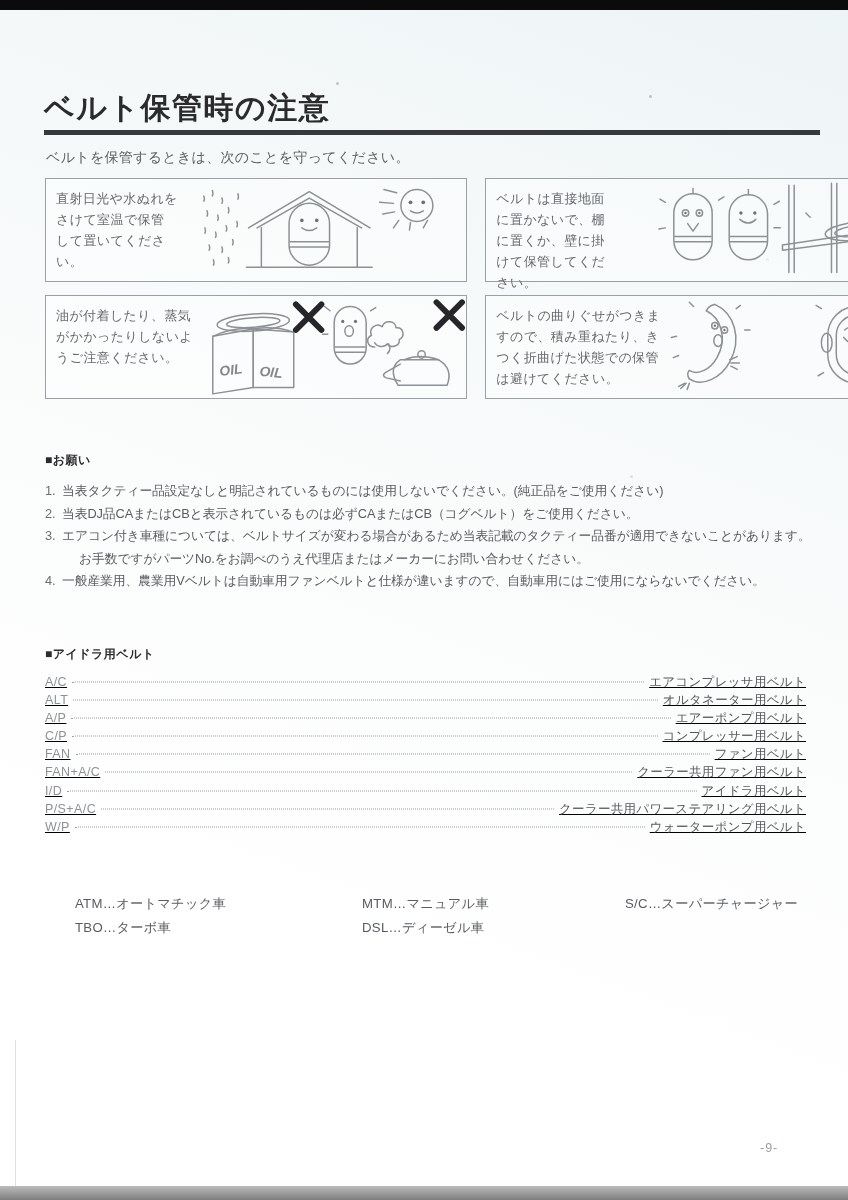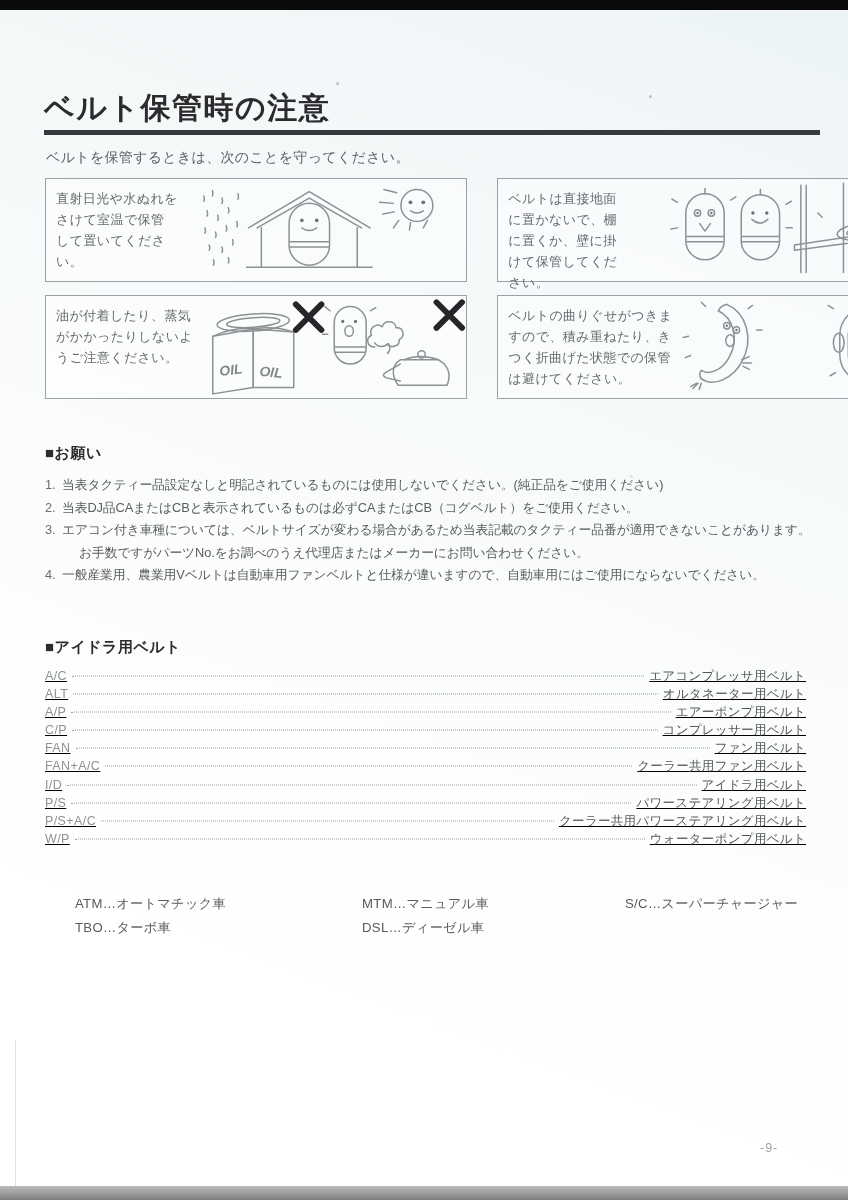--- a/index.html
+++ b/index.html
@@ -18,34 +18,34 @@
     background:linear-gradient(180deg,#bcbcbc 0%,#9a9a9a 55%,#7f7f80 100%);}
   .paper-edge-left{position:absolute;left:15px;top:1040px;width:1px;height:146px;background:rgba(100,110,115,.22);}
   .speck{position:absolute;width:3px;height:3px;border-radius:50%;background:rgba(90,100,105,.35);}
   
   .title{position:absolute;left:44px;top:88px;margin:0;font-size:30px;font-weight:700;
     color:#2b2b2e;letter-spacing:1.5px;}
   .title-rule{position:absolute;left:44px;top:130px;width:776px;height:5px;background:#38393c;}
   .intro{position:absolute;left:46px;top:149px;margin:0;font-size:14px;color:#5d6063;letter-spacing:.3px;}
   
   .boxes{position:absolute;left:45px;top:178px;width:760px;display:grid;
-    grid-template-columns:1fr 1fr;gap:13px 30px;}
+    grid-template-columns:1fr 1fr;gap:13px 18px;}
   .pbox{height:104px;border:1px solid #9aa0a3;display:flex;background:rgba(255,255,255,.45);box-sizing:border-box;}
   .pbox-text{margin:0;padding:9px 2px 6px 10px;font-size:13px;line-height:1.62;color:#66696c;letter-spacing:.4px;}
   .pbox:nth-child(1) .pbox-text,.pbox:nth-child(2) .pbox-text{width:122px;}
   .pbox:nth-child(3) .pbox-text{width:142px;font-family:Liberation Serif, serif;}
   .pbox:nth-child(4) .pbox-text{width:170px;}
   .pbox svg{flex:1;height:98px;margin-top:2px;}
   .ln{stroke:#8d9193;fill:none;stroke-width:1.4;stroke-linecap:round;stroke-linejoin:round;}
   .dot{fill:#6e7274;stroke:none;}
   .xmark{stroke:#26262a;stroke-width:5.5;fill:none;stroke-linecap:round;}
   .oil{font:italic 700 13px "Liberation Sans",sans-serif;fill:#83878a;stroke:none;}
   
   .request{position:absolute;left:45px;top:440px;width:790px;}
-  .sec-head{margin:4px 0 11px 0;font-size:15px;font-weight:700;color:#2c2c2f;letter-spacing:.5px;}
+  .sec-head{margin:12px 0 11px 0;font-size:12px;font-weight:700;color:#2c2c2f;letter-spacing:.5px;}
   .req-line{font-size:12.8px;line-height:22.6px;color:#595c5f;white-space:nowrap;letter-spacing:-.1px;}
   .req-no{display:inline-block;min-width:17px;color:#6a6d70;}
   .req-line.indent{padding-left:17px;}
   
   .abbrev{position:absolute;left:45px;top:634px;width:761px;}
   .abbr-rows{margin-top:8px;}
   .abbr-row{display:flex;align-items:baseline;height:18.1px;font-size:12.5px;text-decoration:underline;}
   .abbr-code{color:#8d9295;letter-spacing:.4px;padding-right:5px;}
   .leader{flex:1;border-bottom:1px dotted #9aa0a3;transform:translateY(-3.5px);}
   .abbr-meaning{color:#55585b;padding-left:5px;letter-spacing:.3px;}
@@ -235,25 +235,20 @@
           <span class="abbr-code">FAN+A/C</span>
           <span class="leader"></span>
           <span class="abbr-meaning">クーラー共用ファン用ベルト</span>
         </div>
       <div class="abbr-row">
           <span class="abbr-code">I/D</span>
           <span class="leader"></span>
           <span class="abbr-meaning">アイドラ用ベルト</span>
         </div>
       <div class="abbr-row">
-          <span class="abbr-code">P/S</span>
-          <span class="leader"></span>
-          <span class="abbr-meaning">パワーステアリング用ベルト</span>
-        </div>
-      <div class="abbr-row">
           <span class="abbr-code">P/S+A/C</span>
           <span class="leader"></span>
           <span class="abbr-meaning">クーラー共用パワーステアリング用ベルト</span>
         </div>
       <div class="abbr-row">
           <span class="abbr-code">W/P</span>
           <span class="leader"></span>
           <span class="abbr-meaning">ウォーターポンプ用ベルト</span>
         </div>
     </div>

